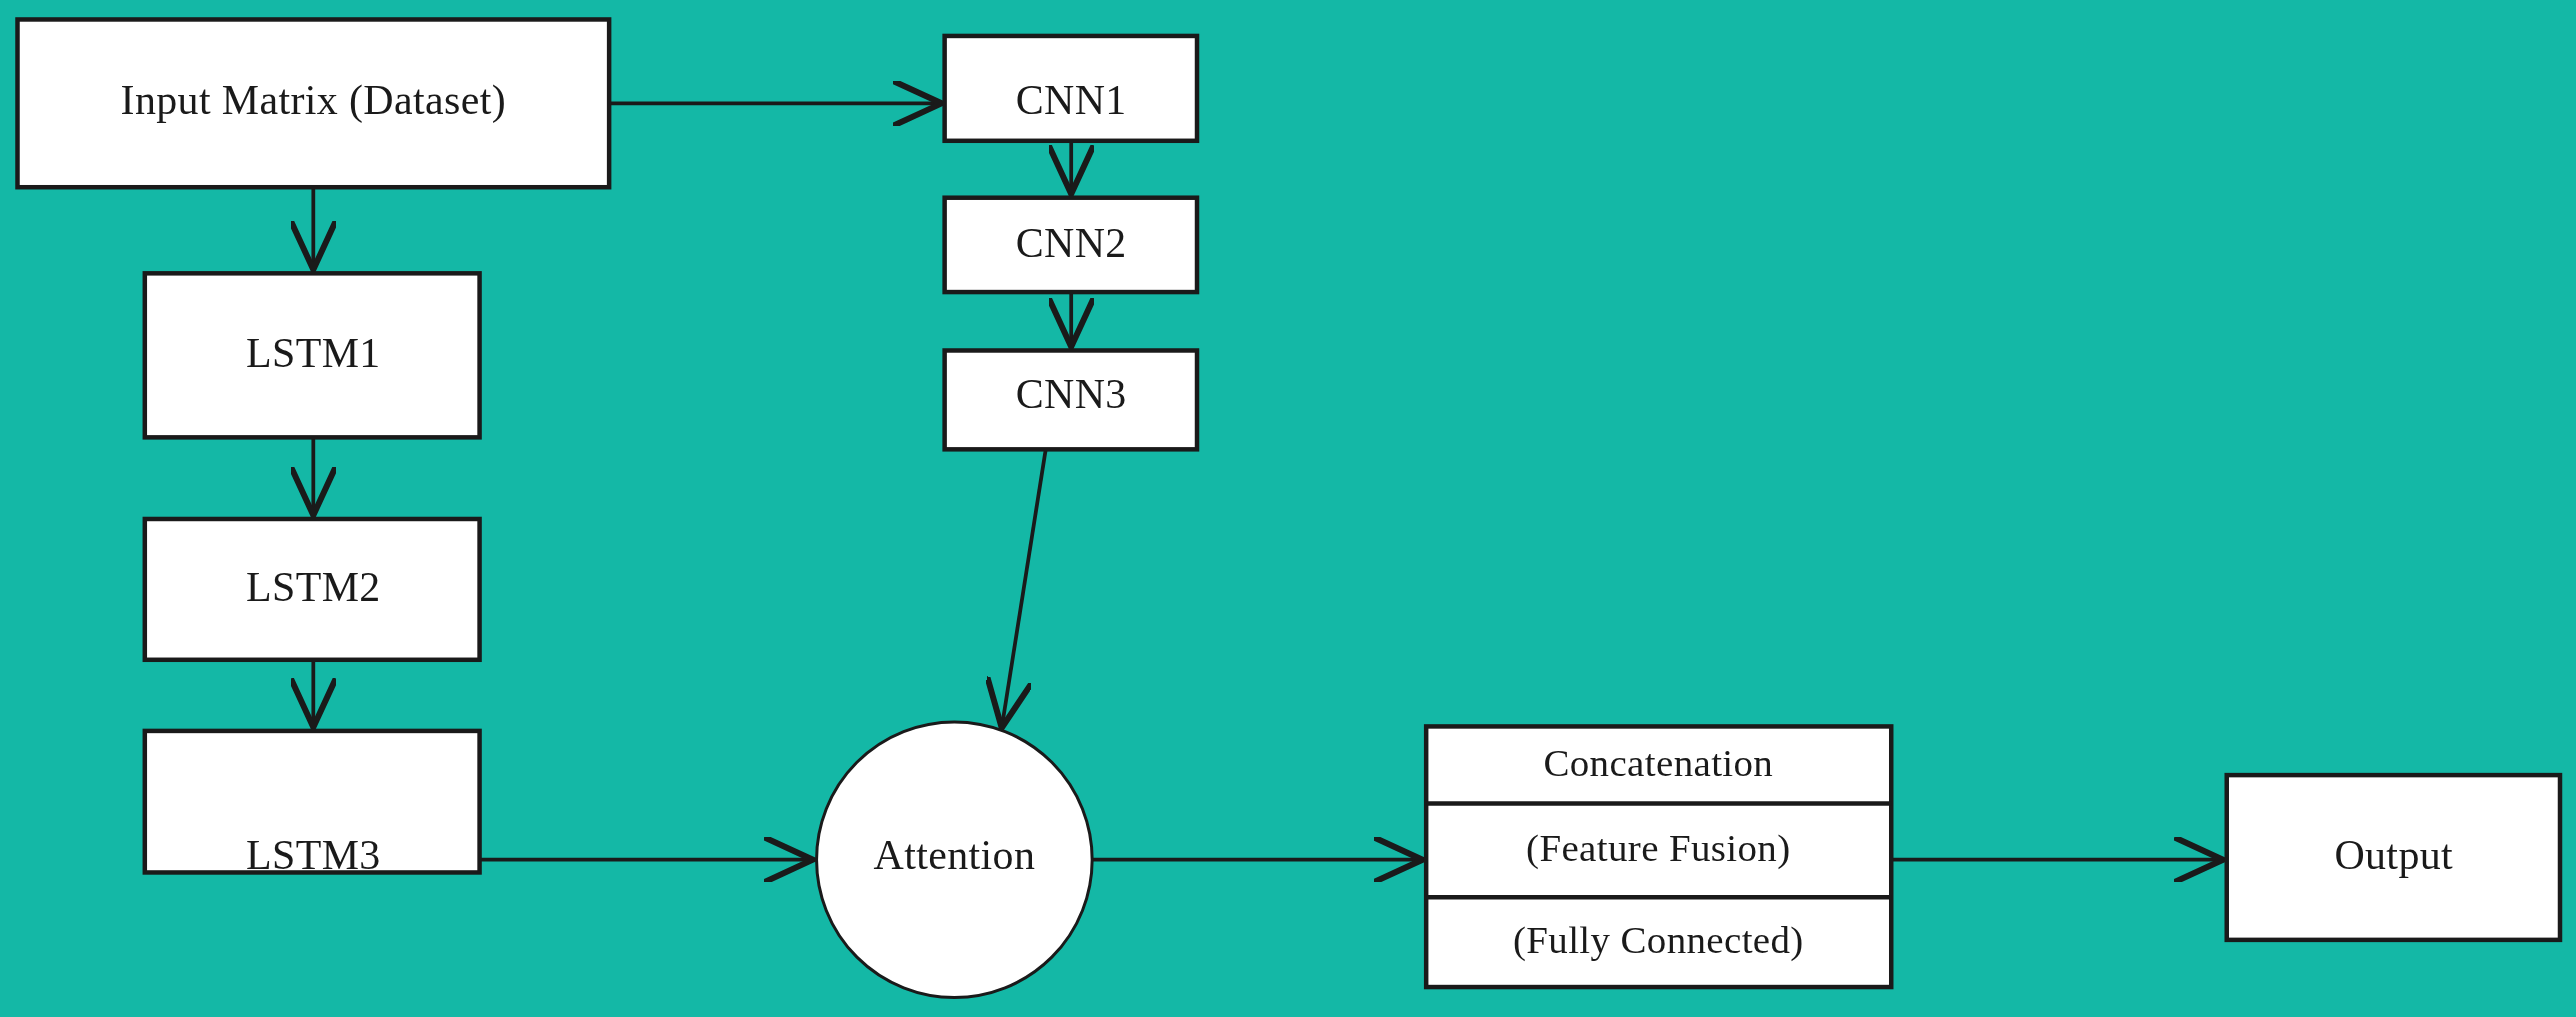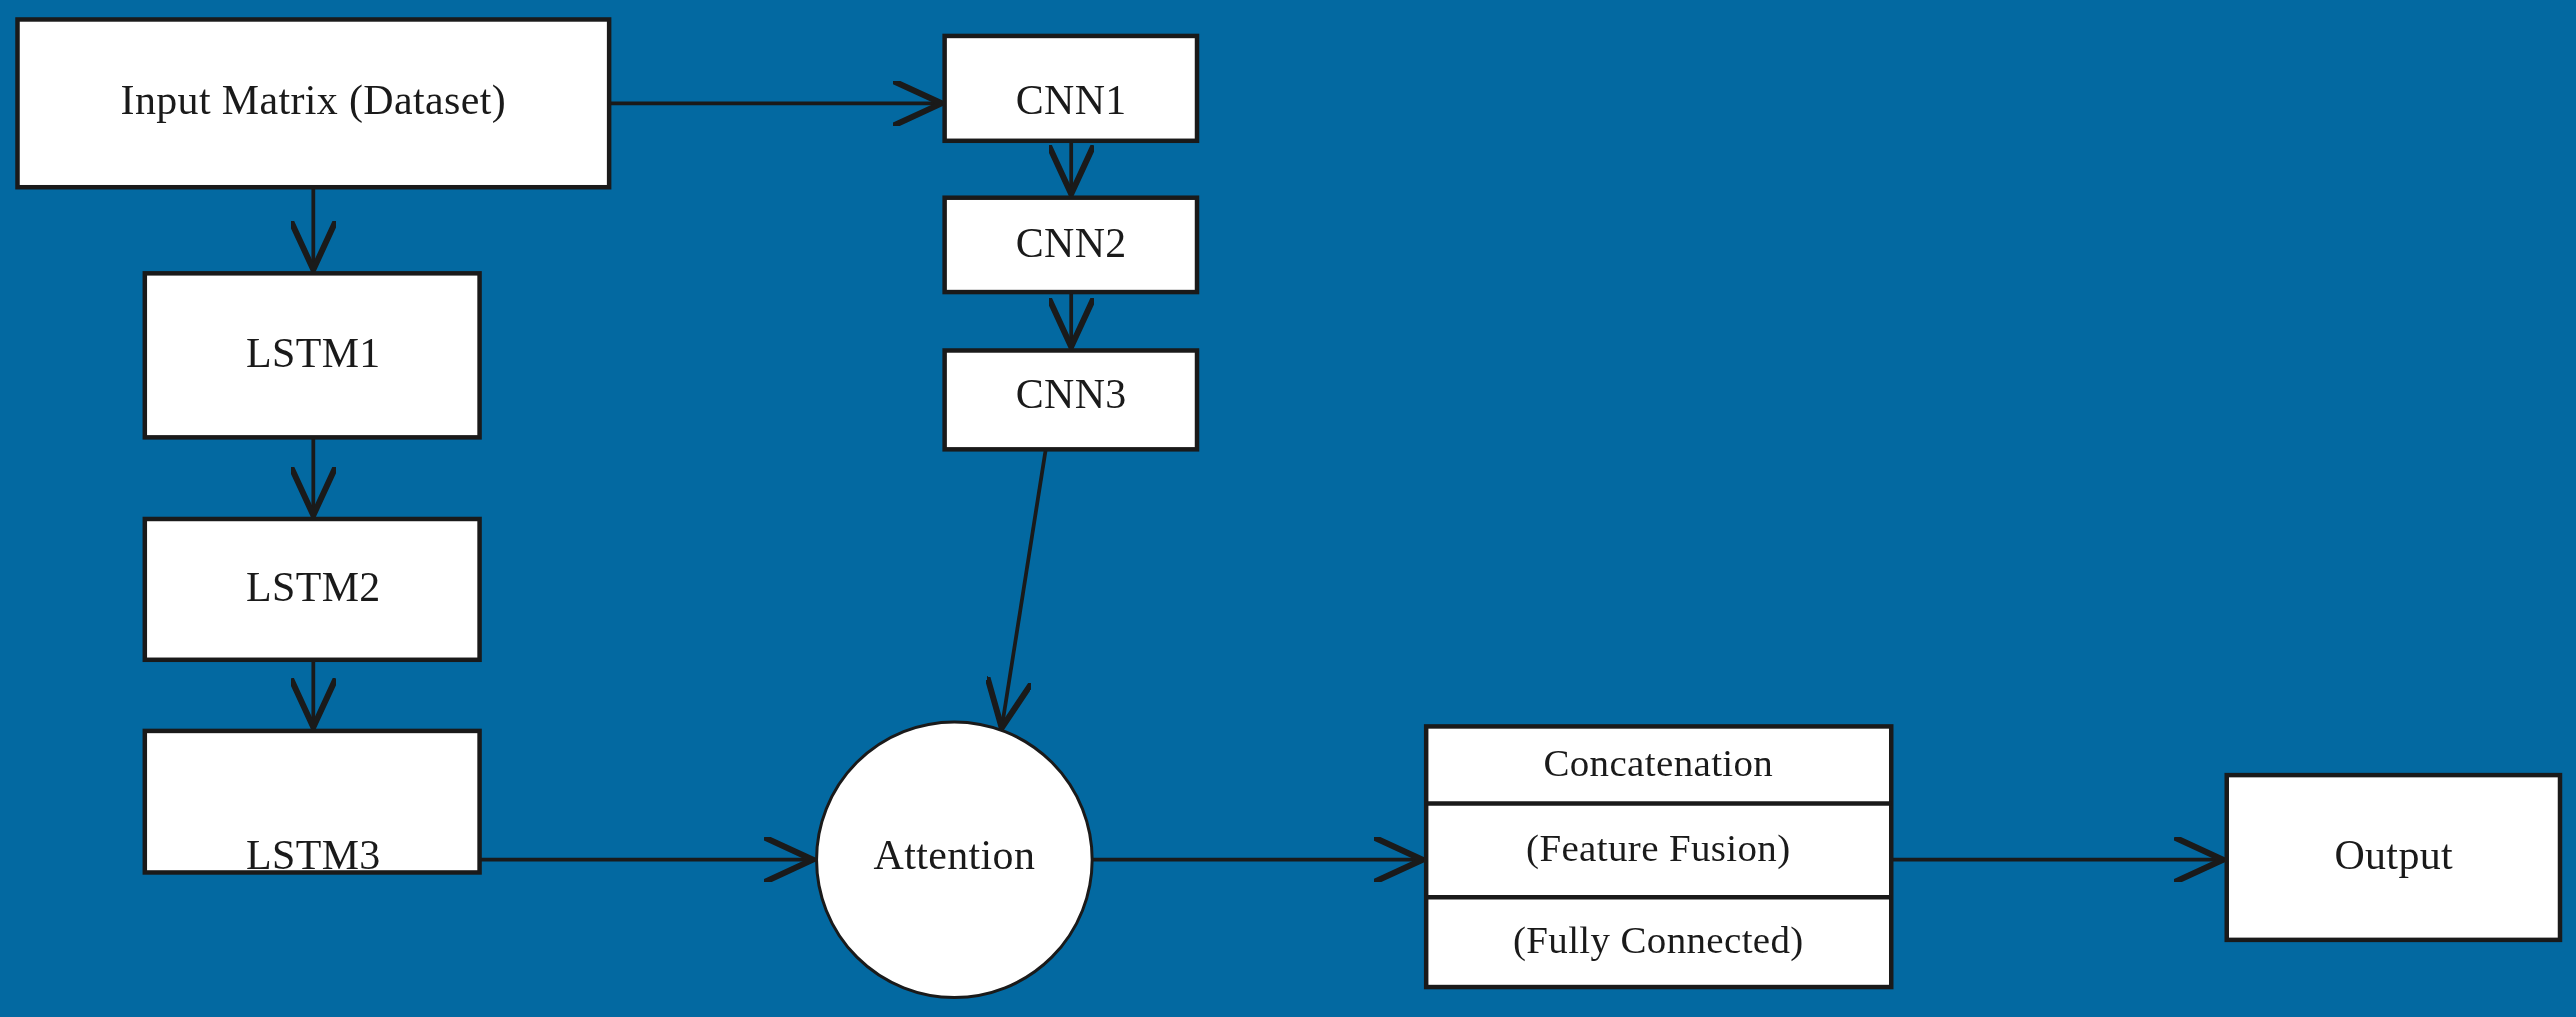--- a/index.html
+++ b/index.html
@@ -7,21 +7,21 @@
     padding: 0;
     background: #ffffff;
   }
   body {
     font-family: "Liberation Serif", "DejaVu Serif", serif;
   }
   #diagram-root {
     position: relative;
     width: 2576px;
     height: 1017px;
-    background: #0369a1;
+    background: #14b8a6;
     overflow: hidden;
   }
   svg.canvas {
     position: absolute;
     inset: 0;
     width: 2576px;
     height: 1017px;
     display: block;
   }
   .node-rect {

